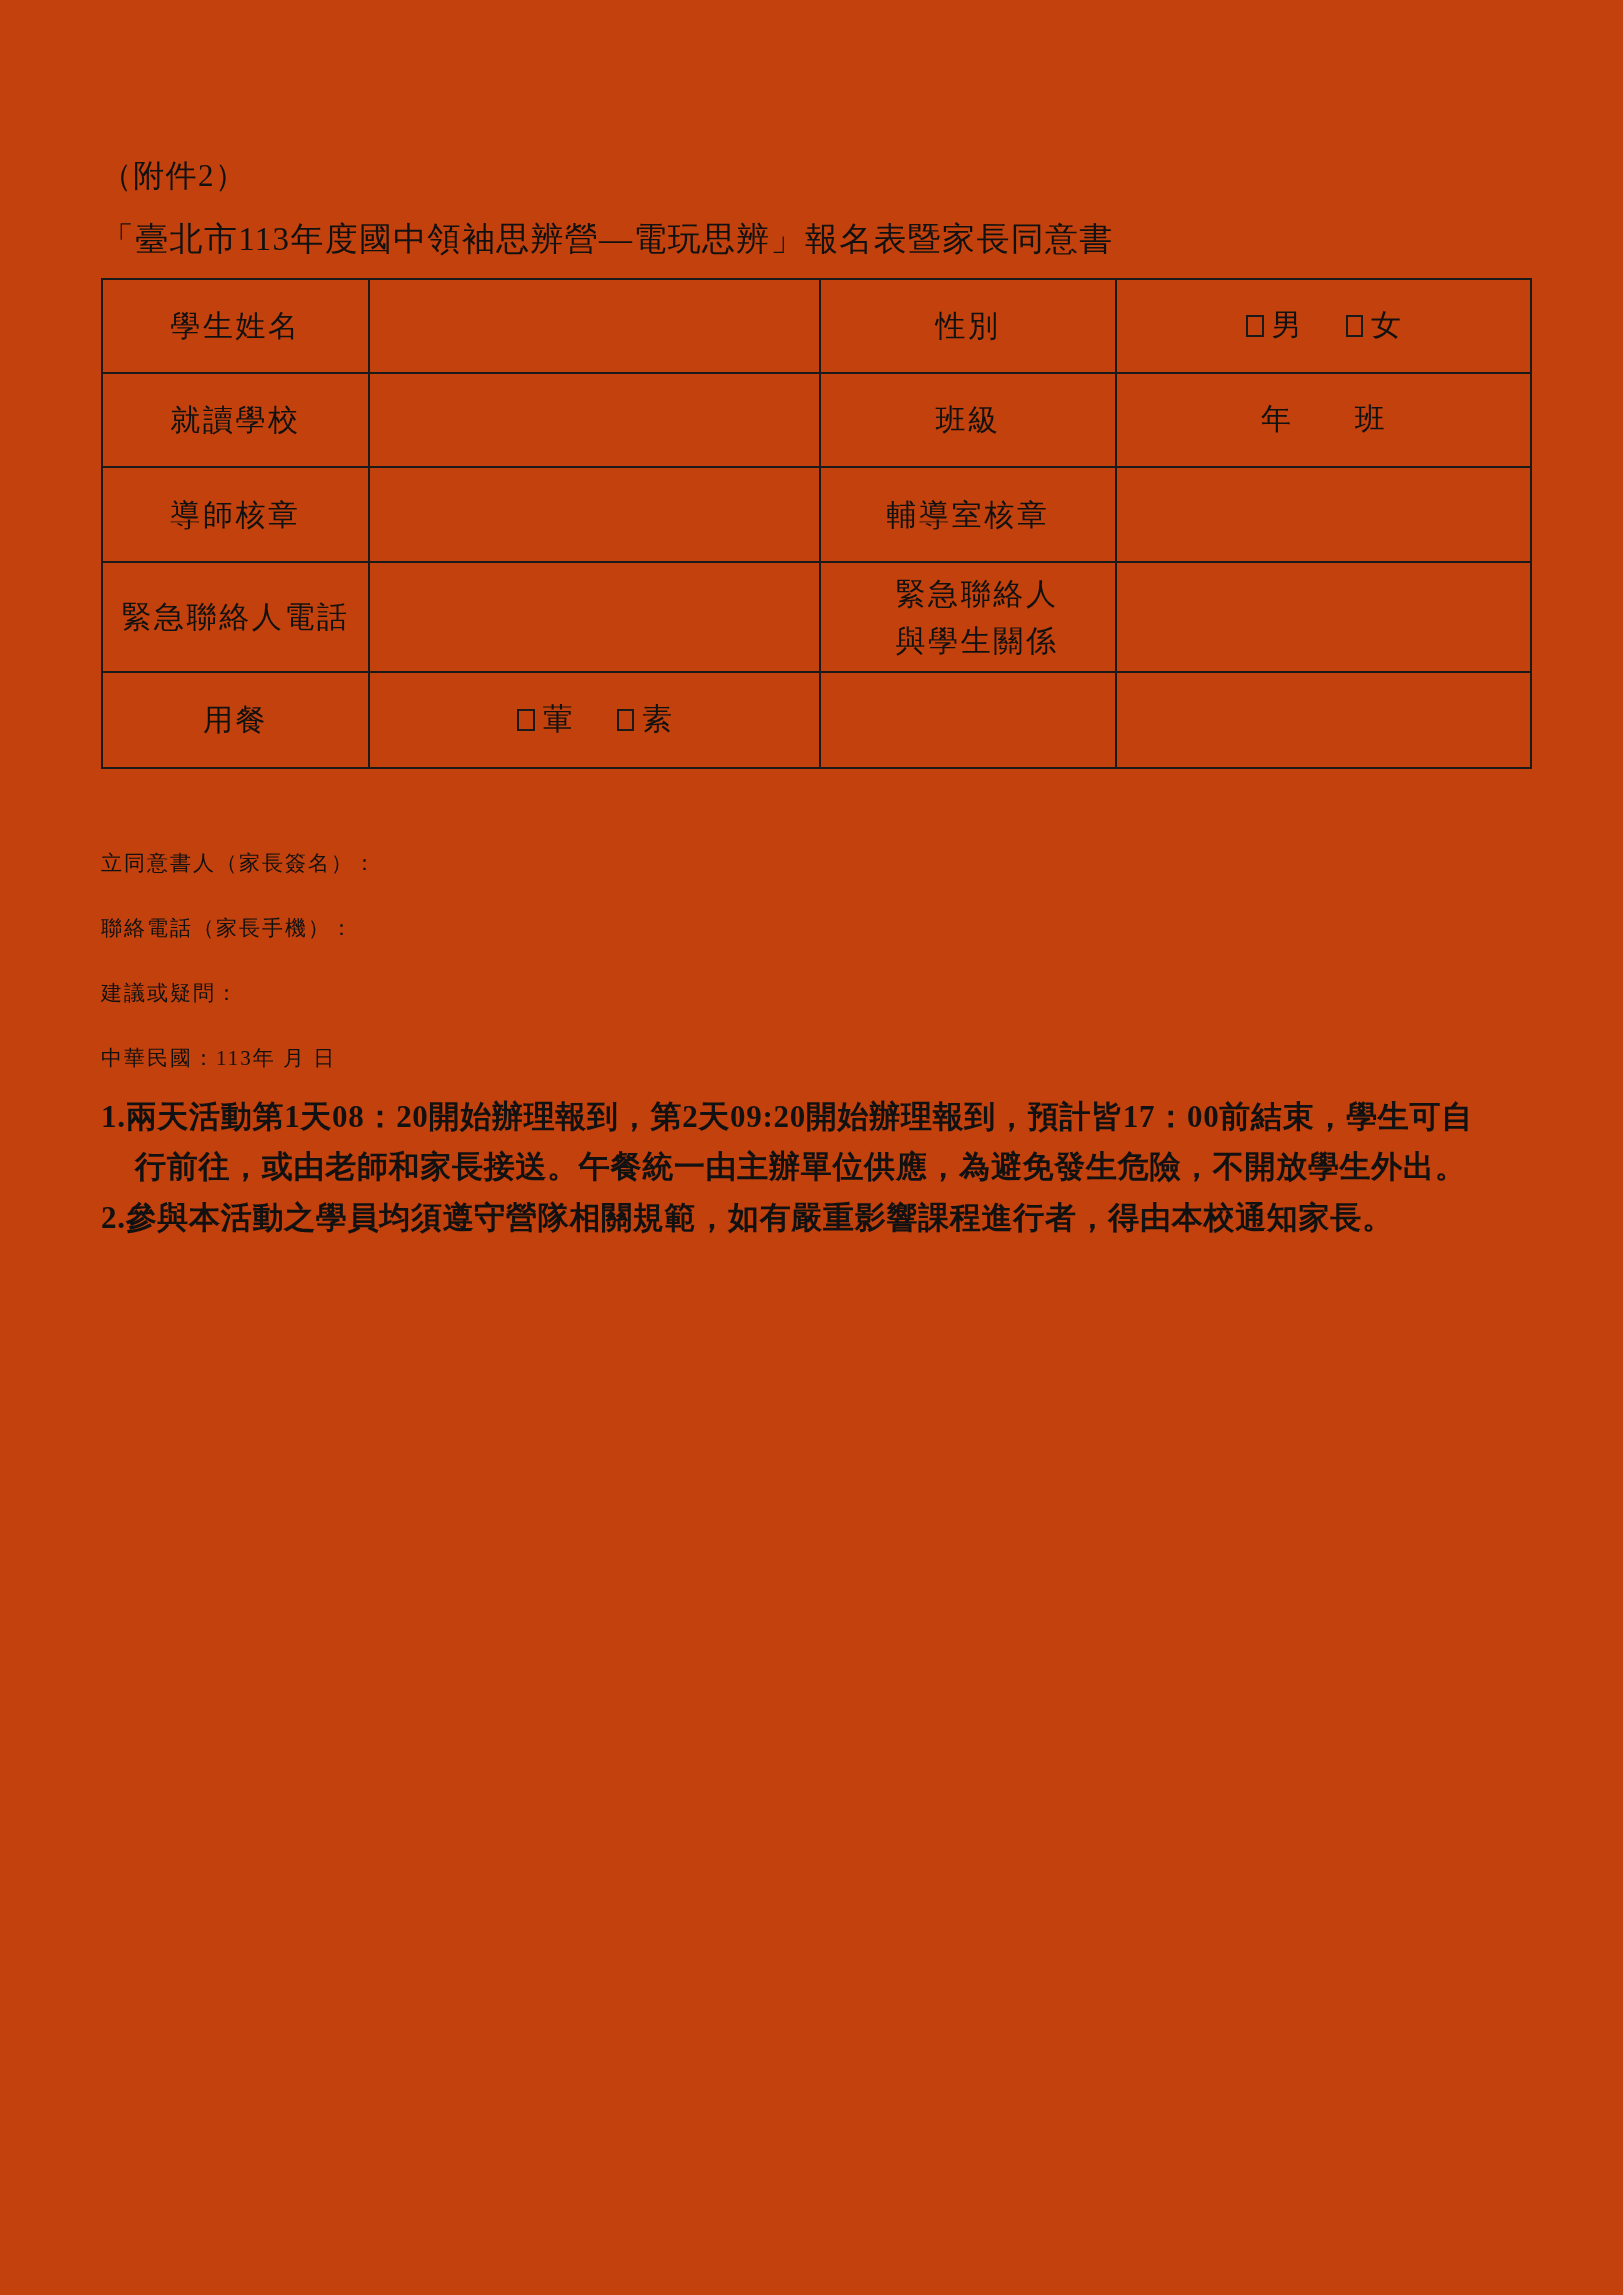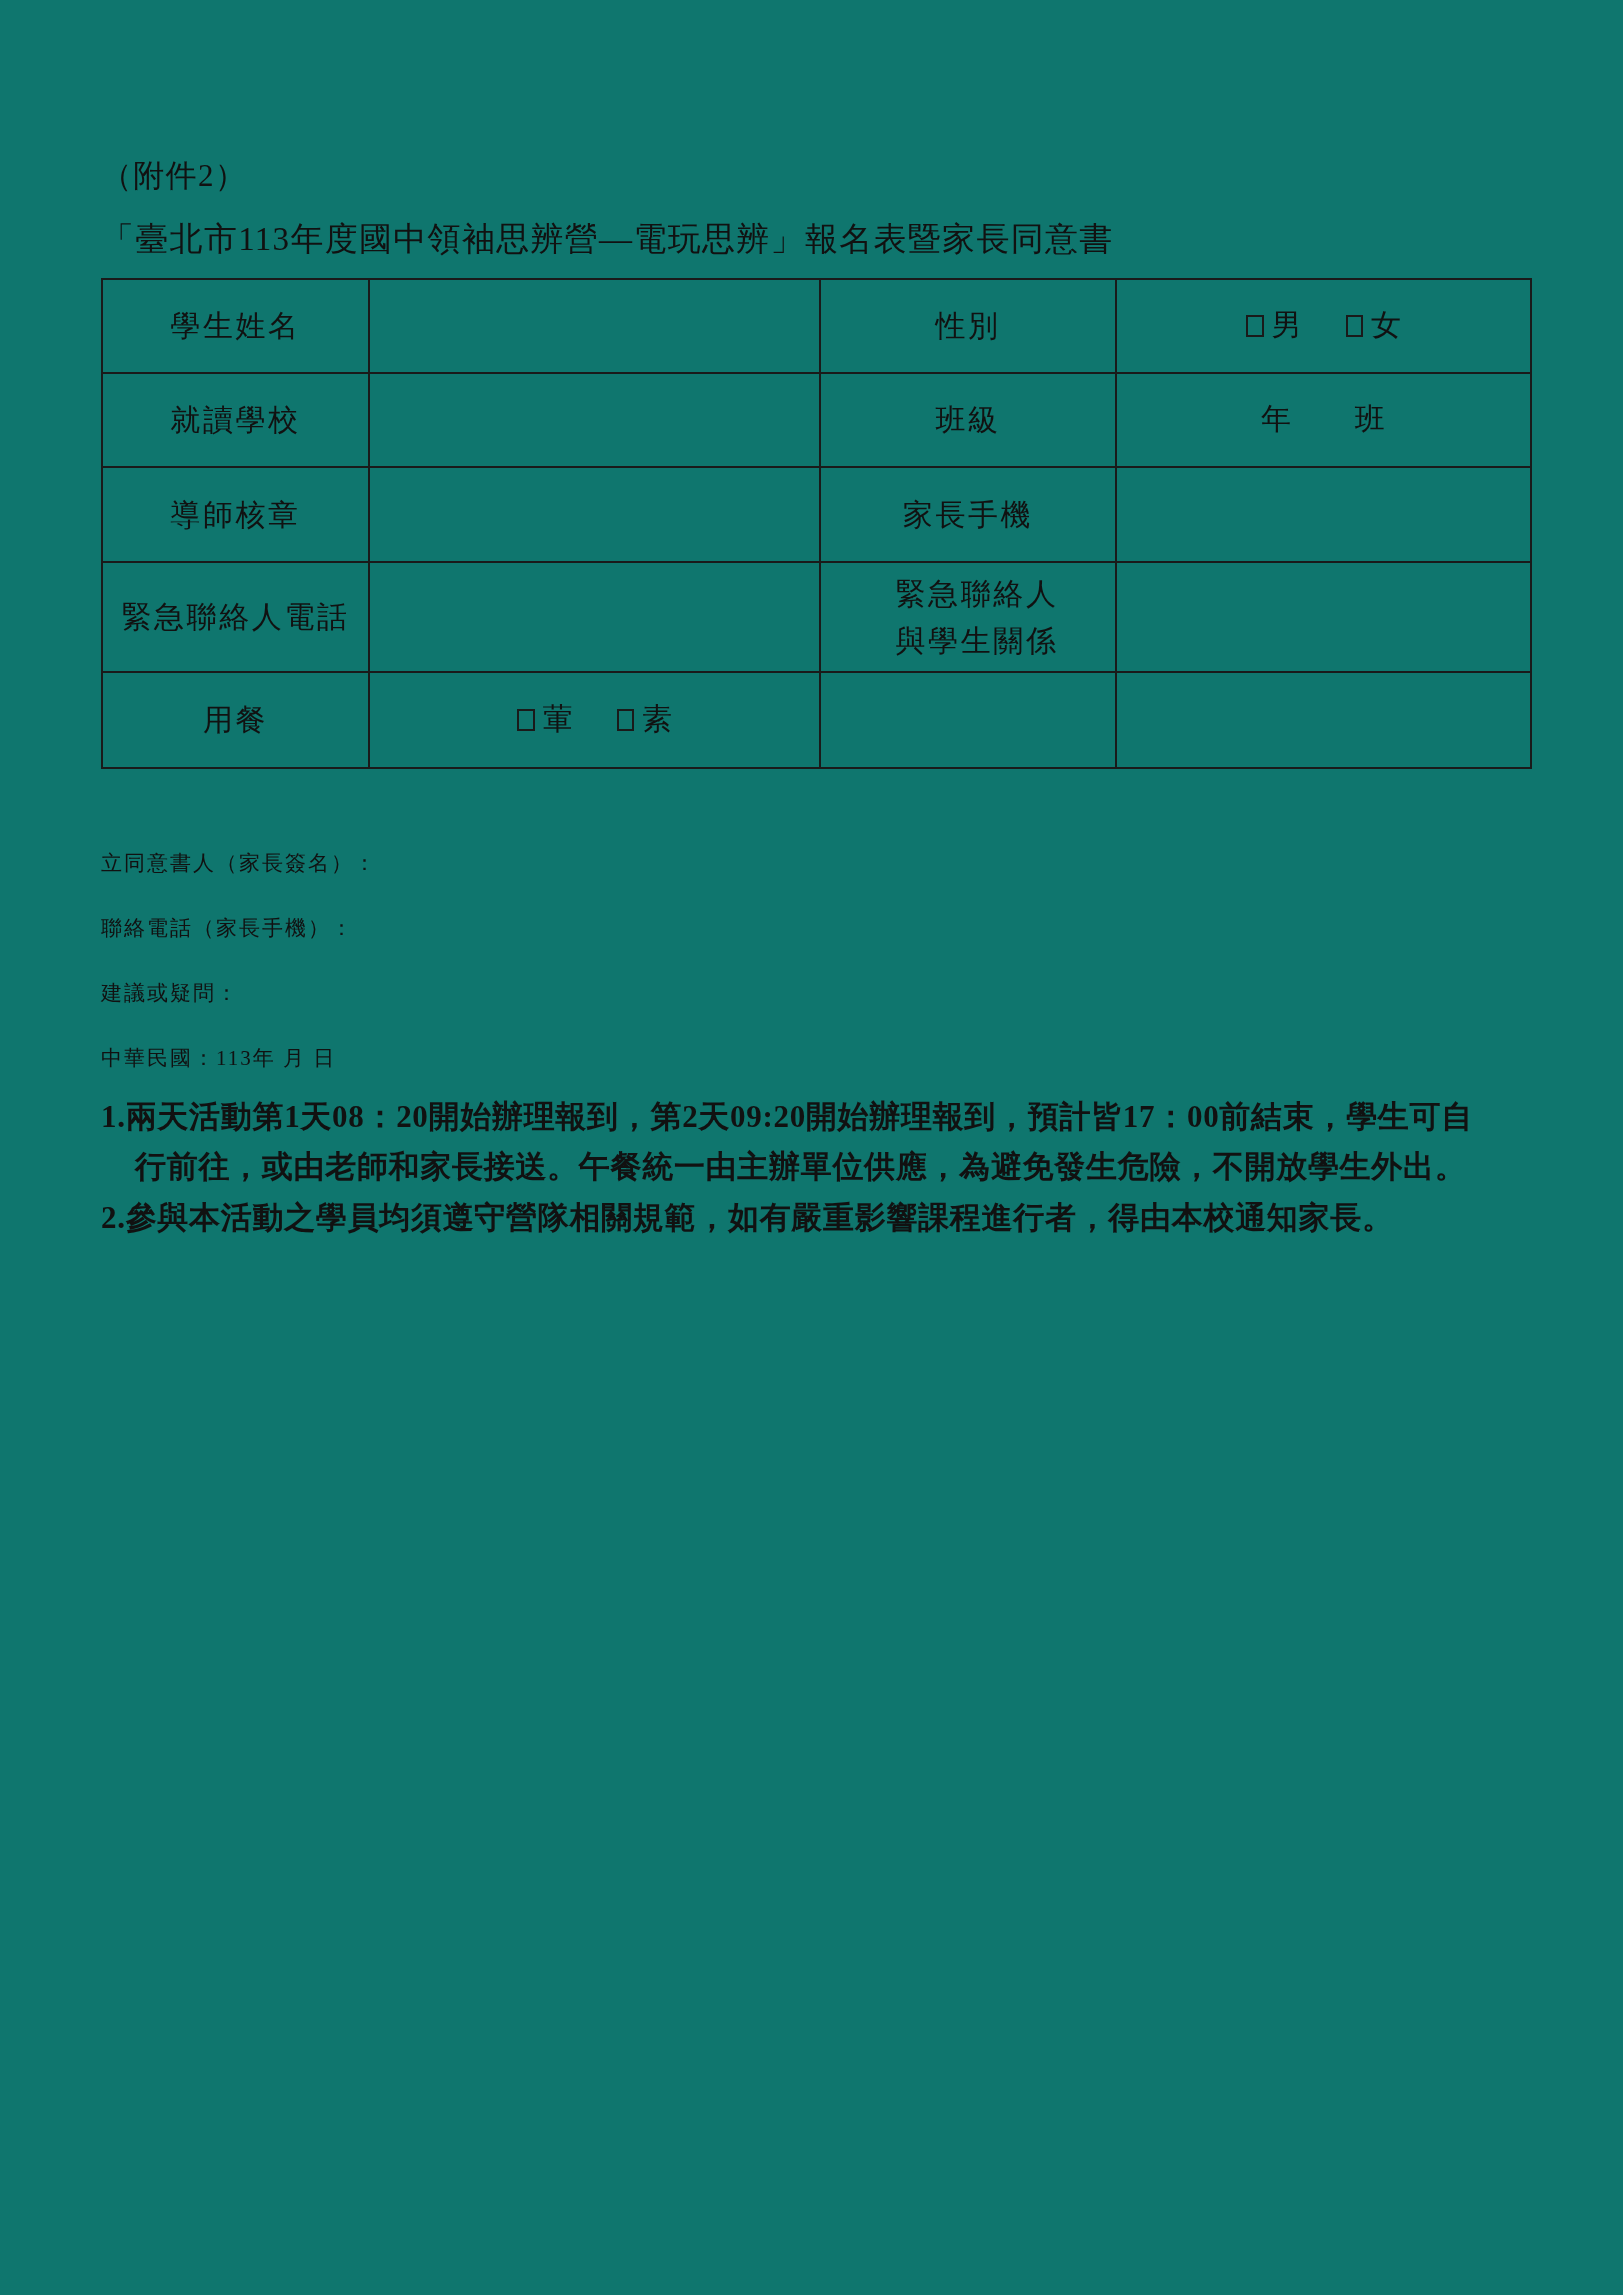--- a/index.html
+++ b/index.html
@@ -1,21 +1,21 @@
 <!DOCTYPE html>
 <html style="font-size:10.5px"><head>
 <meta charset="utf-8">
 <style>
   * { box-sizing: border-box; }
   html, body { margin: 0; padding: 0; background: #ffffff; }
   .page {
     position: relative;
     width: 1623px;
     height: 2295px;
-    background: #0f766e;
+    background: #c2410c;
     color: #111111;
     font-family: "Liberation Serif", "DejaVu Serif", serif;
     overflow: hidden;
   }
   .content { padding: 156px 98px 0 101px; }
 
   .attachment {
     font-size: 31px;
     line-height: 39px;
     letter-spacing: 1.3px;
@@ -127,21 +127,21 @@
         <tr class="row-b">
           <td class="label-cell">就讀學校</td>
           <td></td>
           <td class="label-cell">班級</td>
           <td class="class-value">年　　班</td>
         </tr>
 
         <tr class="row-c">
           <td class="label-cell">導師核章</td>
           <td></td>
-          <td class="label-cell">家長手機</td>
+          <td class="label-cell">輔導室核章</td>
           <td></td>
         </tr>
 
         <tr class="row-d">
           <td class="label-cell">緊急聯絡人電話</td>
           <td></td>
           <td class="label-cell">
             <span class="lbl-line">緊急聯絡人</span>
             <span class="lbl-line">與學生關係</span>
           </td>

